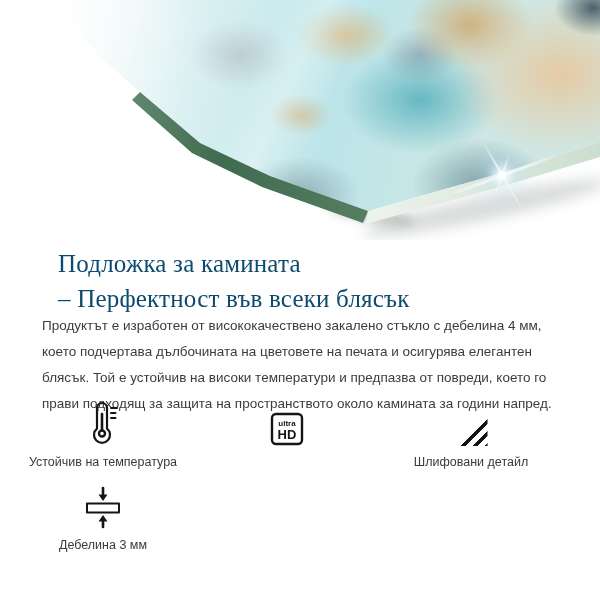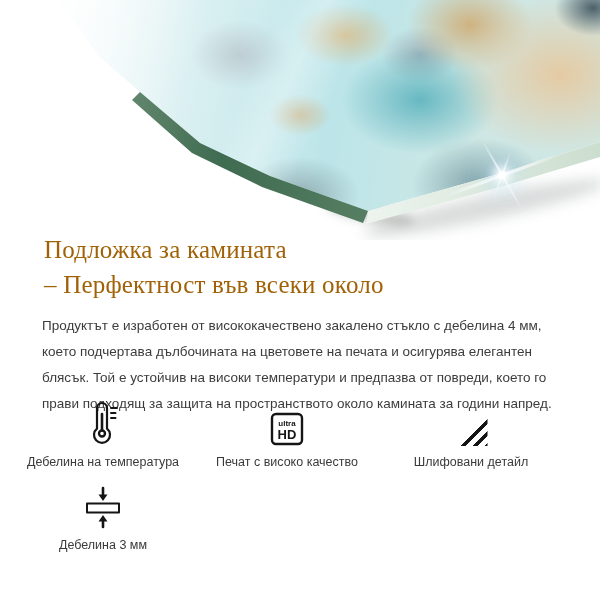--- a/index.html
+++ b/index.html
@@ -45,23 +45,23 @@
   .sparkle .ray{position:absolute;left:0;top:0;transform-origin:center;background:linear-gradient(90deg,rgba(255,255,255,0),#ffffff 46%,#ffffff 54%,rgba(255,255,255,0));}
   .ray1{width:120px;height:3px;margin:-1.5px 0 0 -60px;transform:rotate(-20deg);}
   .ray2{width:80px;height:2.4px;margin:-1.2px 0 0 -40px;transform:rotate(60deg);}
   .ray3{width:46px;height:1.6px;margin:-0.8px 0 0 -23px;transform:rotate(-70deg);}
   .sparkle .core{
     position:absolute;left:-4px;top:-4px;width:8px;height:8px;border-radius:50%;background:#ffffff;
     box-shadow:0 0 10px 5px rgba(255,255,255,.95),0 0 22px 11px rgba(185,225,250,.55);
   }
   
   .title{
-    position:absolute;left:42px;top:230px;width:520px;margin:2px;
+    position:absolute;left:42px;top:230px;width:520px;margin:16px;
     font-family:"Liberation Serif", serif;font-weight:400;
-    font-size:25px;line-height:35px;color:#a16207;letter-spacing:.2px;
+    font-size:25px;line-height:35px;color:#0c4a6e;letter-spacing:.2px;
   }
   .desc{
     position:absolute;left:42px;top:313px;width:524px;margin:0;
     font-size:13.5px;line-height:26px;color:#3c3c3c;
   }
   
   .features{
     position:absolute;left:11px;top:400px;width:552px;
     display:grid;grid-template-columns:repeat(3,184px);row-gap:13px;
   }
@@ -91,50 +91,49 @@
     <div class="sparkle">
       <div class="ray ray1"></div>
         <div class="ray ray2"></div>
         <div class="ray ray3"></div>
       <div class="core"></div>
     </div>
   </div>
 
   <h1 class="title">
     <span>Подложка за камината</span><br>
-    <span>– Перфектност във всеки около</span>
+    <span>– Перфектност във всеки блясък</span>
   </h1>
 
   <p class="desc">Продуктът е изработен от висококачествено закалено стъкло с дебелина 4 мм, което подчертава дълбочината на цветовете на печата и осигурява елегантен блясък. Той е устойчив на високи температури и предпазва от повреди, което го прави подходящ за защита на пространството около камината за години напред.</p>
 
   <div class="features">
 
     <div class="feature">
       <div class="icon-wrap">
         <svg width="30" height="46" viewBox="0 0 30 46">
           <path class="icon-stroke" stroke-width="2.2" d="M9,8 A5,5 0 0 1 19,8 L19,28.6 A8,8 0 1 1 9,28.6 Z"></path>
           <line class="icon-stroke" stroke-width="2.6" x1="14" y1="14" x2="14" y2="30"></line>
           <circle class="icon-stroke" stroke-width="2.4" cx="14" cy="33.5" r="3"></circle>
           <line class="icon-stroke" stroke-width="2" x1="23" y1="8" x2="29" y2="8"></line>
           <line class="icon-stroke" stroke-width="2" x1="23" y1="13" x2="27.5" y2="13"></line>
           <line class="icon-stroke" stroke-width="2" x1="23" y1="18" x2="27.5" y2="18"></line>
         </svg>
       </div>
-      <div class="feature-label">Дебелина на температура</div>
+      <div class="feature-label">Устойчив на температура</div>
     </div>
 
     <div class="feature">
       <div class="icon-wrap">
         <svg width="34" height="34" viewBox="0 0 34 34">
           <rect class="icon-stroke" stroke-width="2.4" x="2" y="2" width="30" height="30" rx="4"></rect>
           <text class="uhd-text" x="17" y="14" font-size="8" font-weight="700">ultra</text>
           <text class="uhd-text" x="17" y="27" font-size="13" font-weight="800">HD</text>
         </svg>
       </div>
-      <div class="feature-label">Печат с високо качество</div>
     </div>
 
 
 
     <div class="feature">
       <div class="icon-wrap">
         <div class="hatch-triangle"></div>
       </div>
       <div class="feature-label">Шлифовани детайл</div>
     </div>

